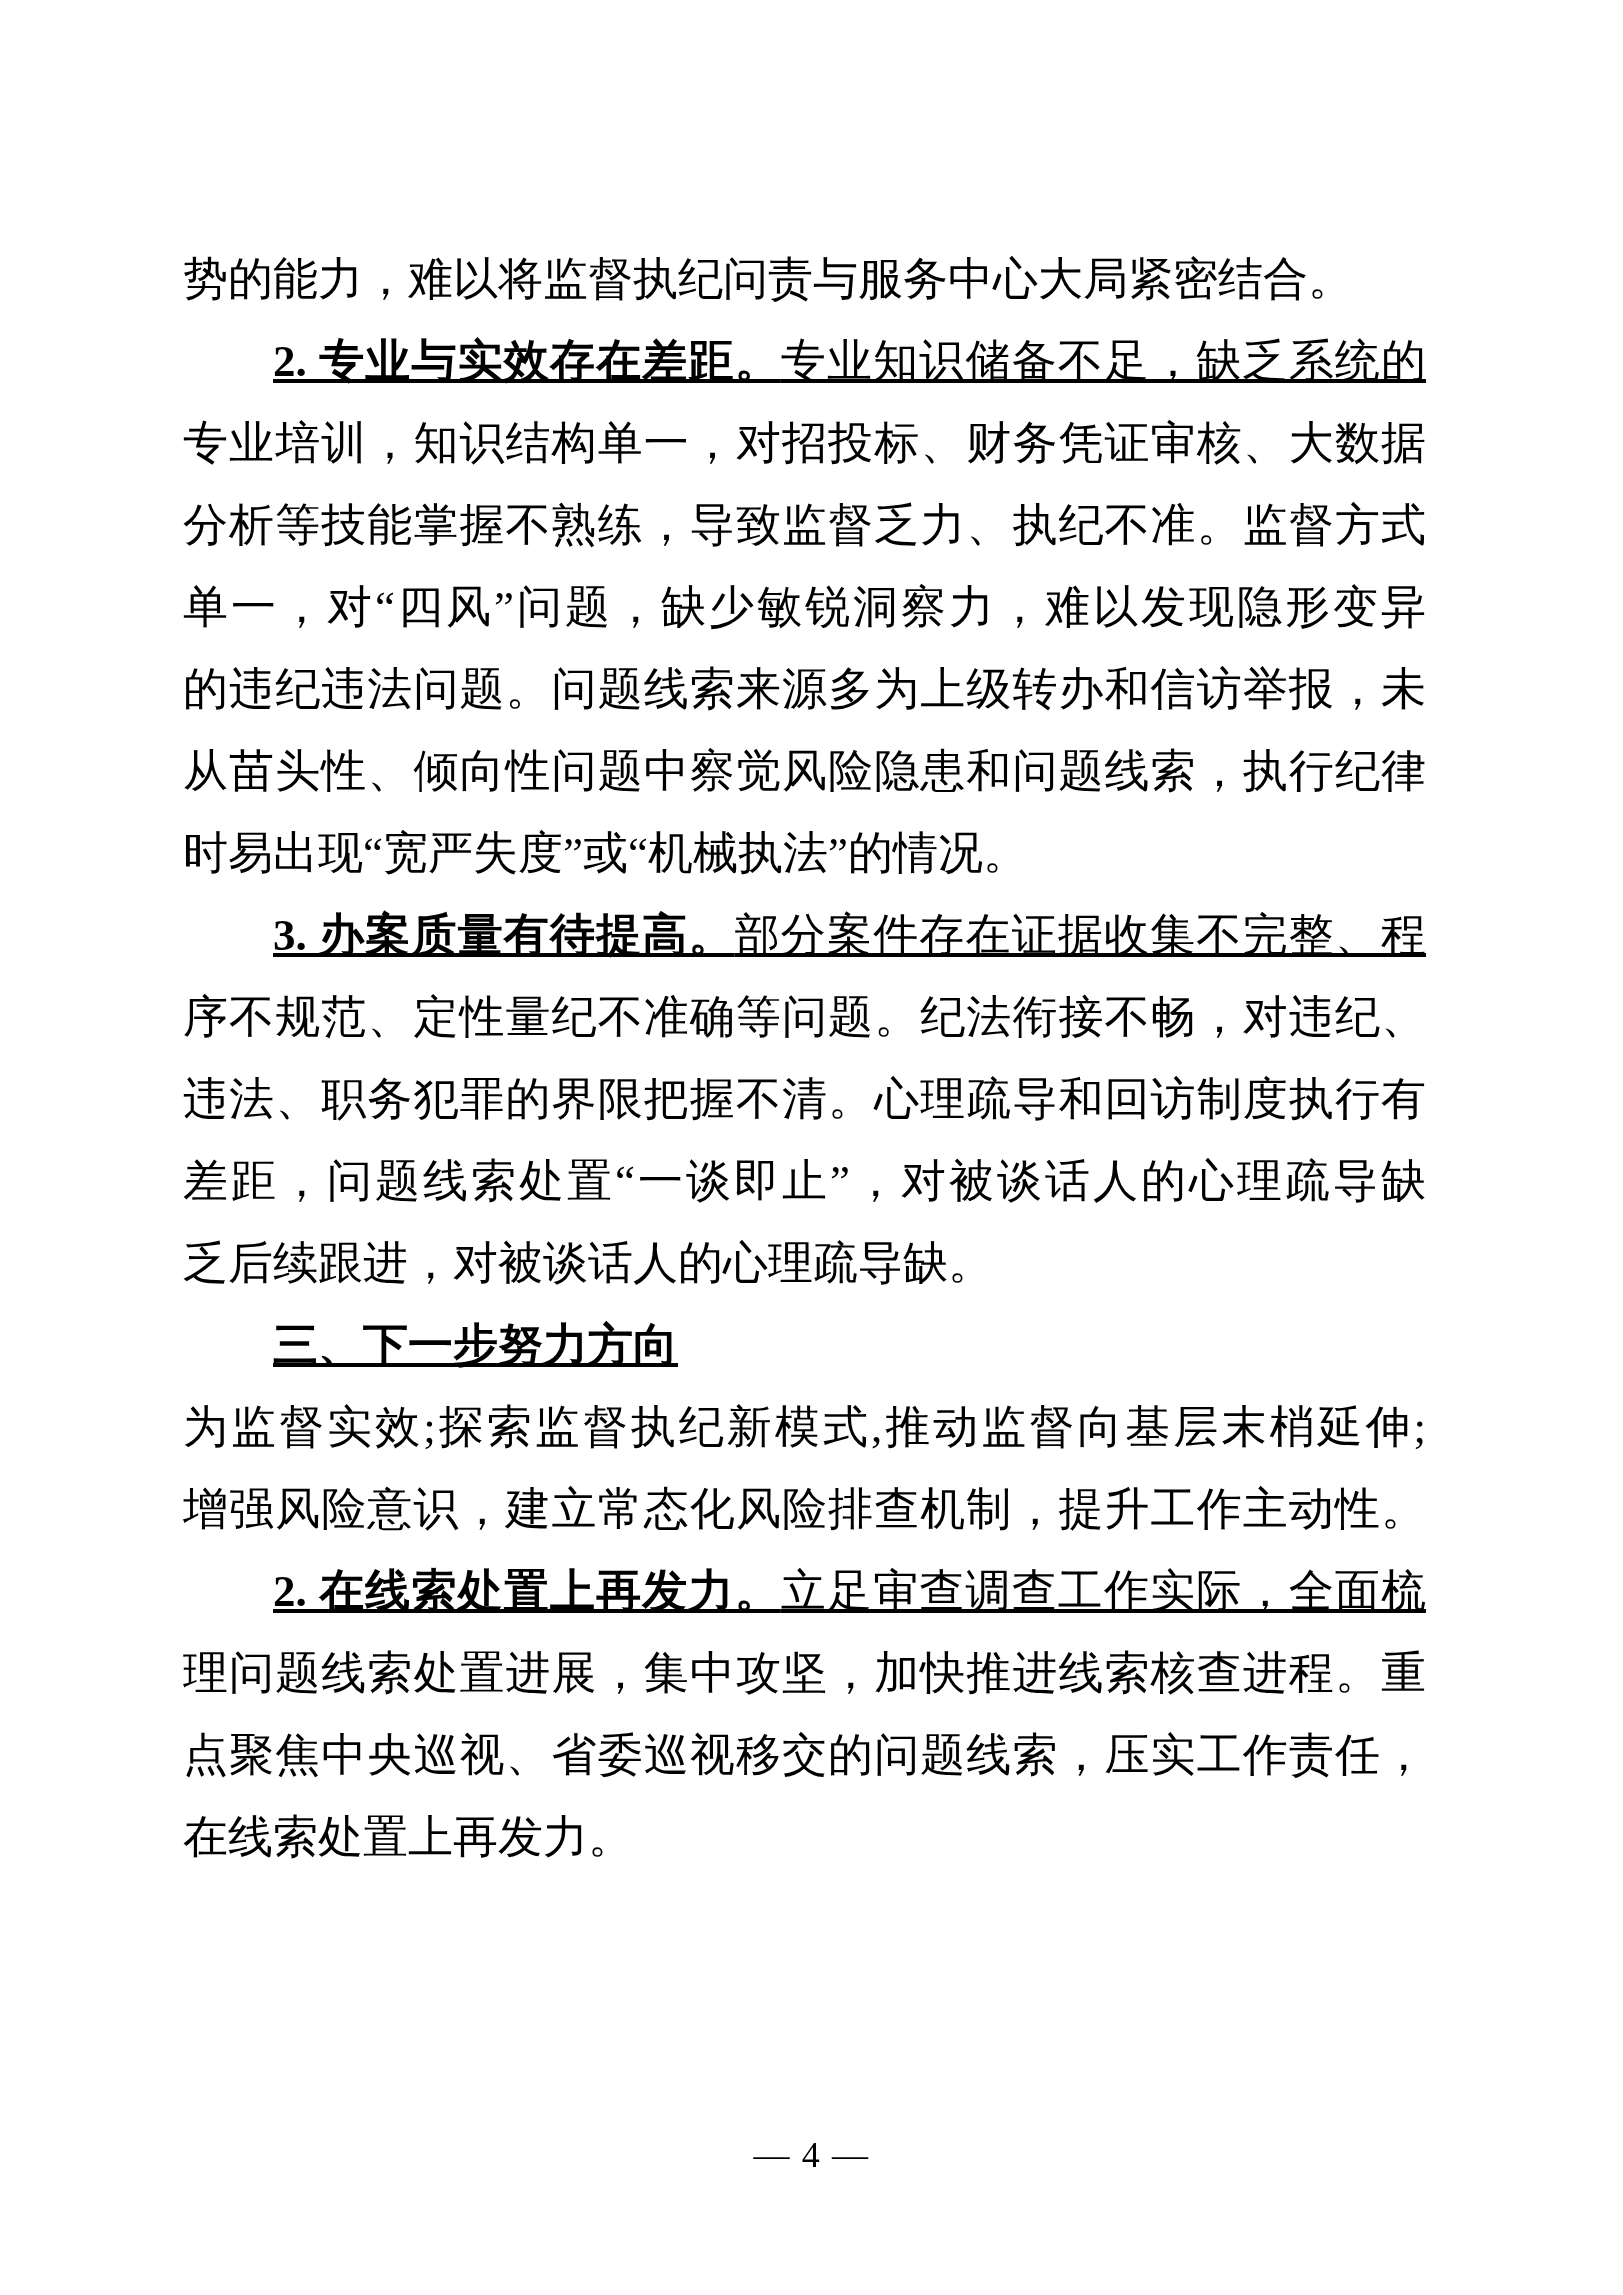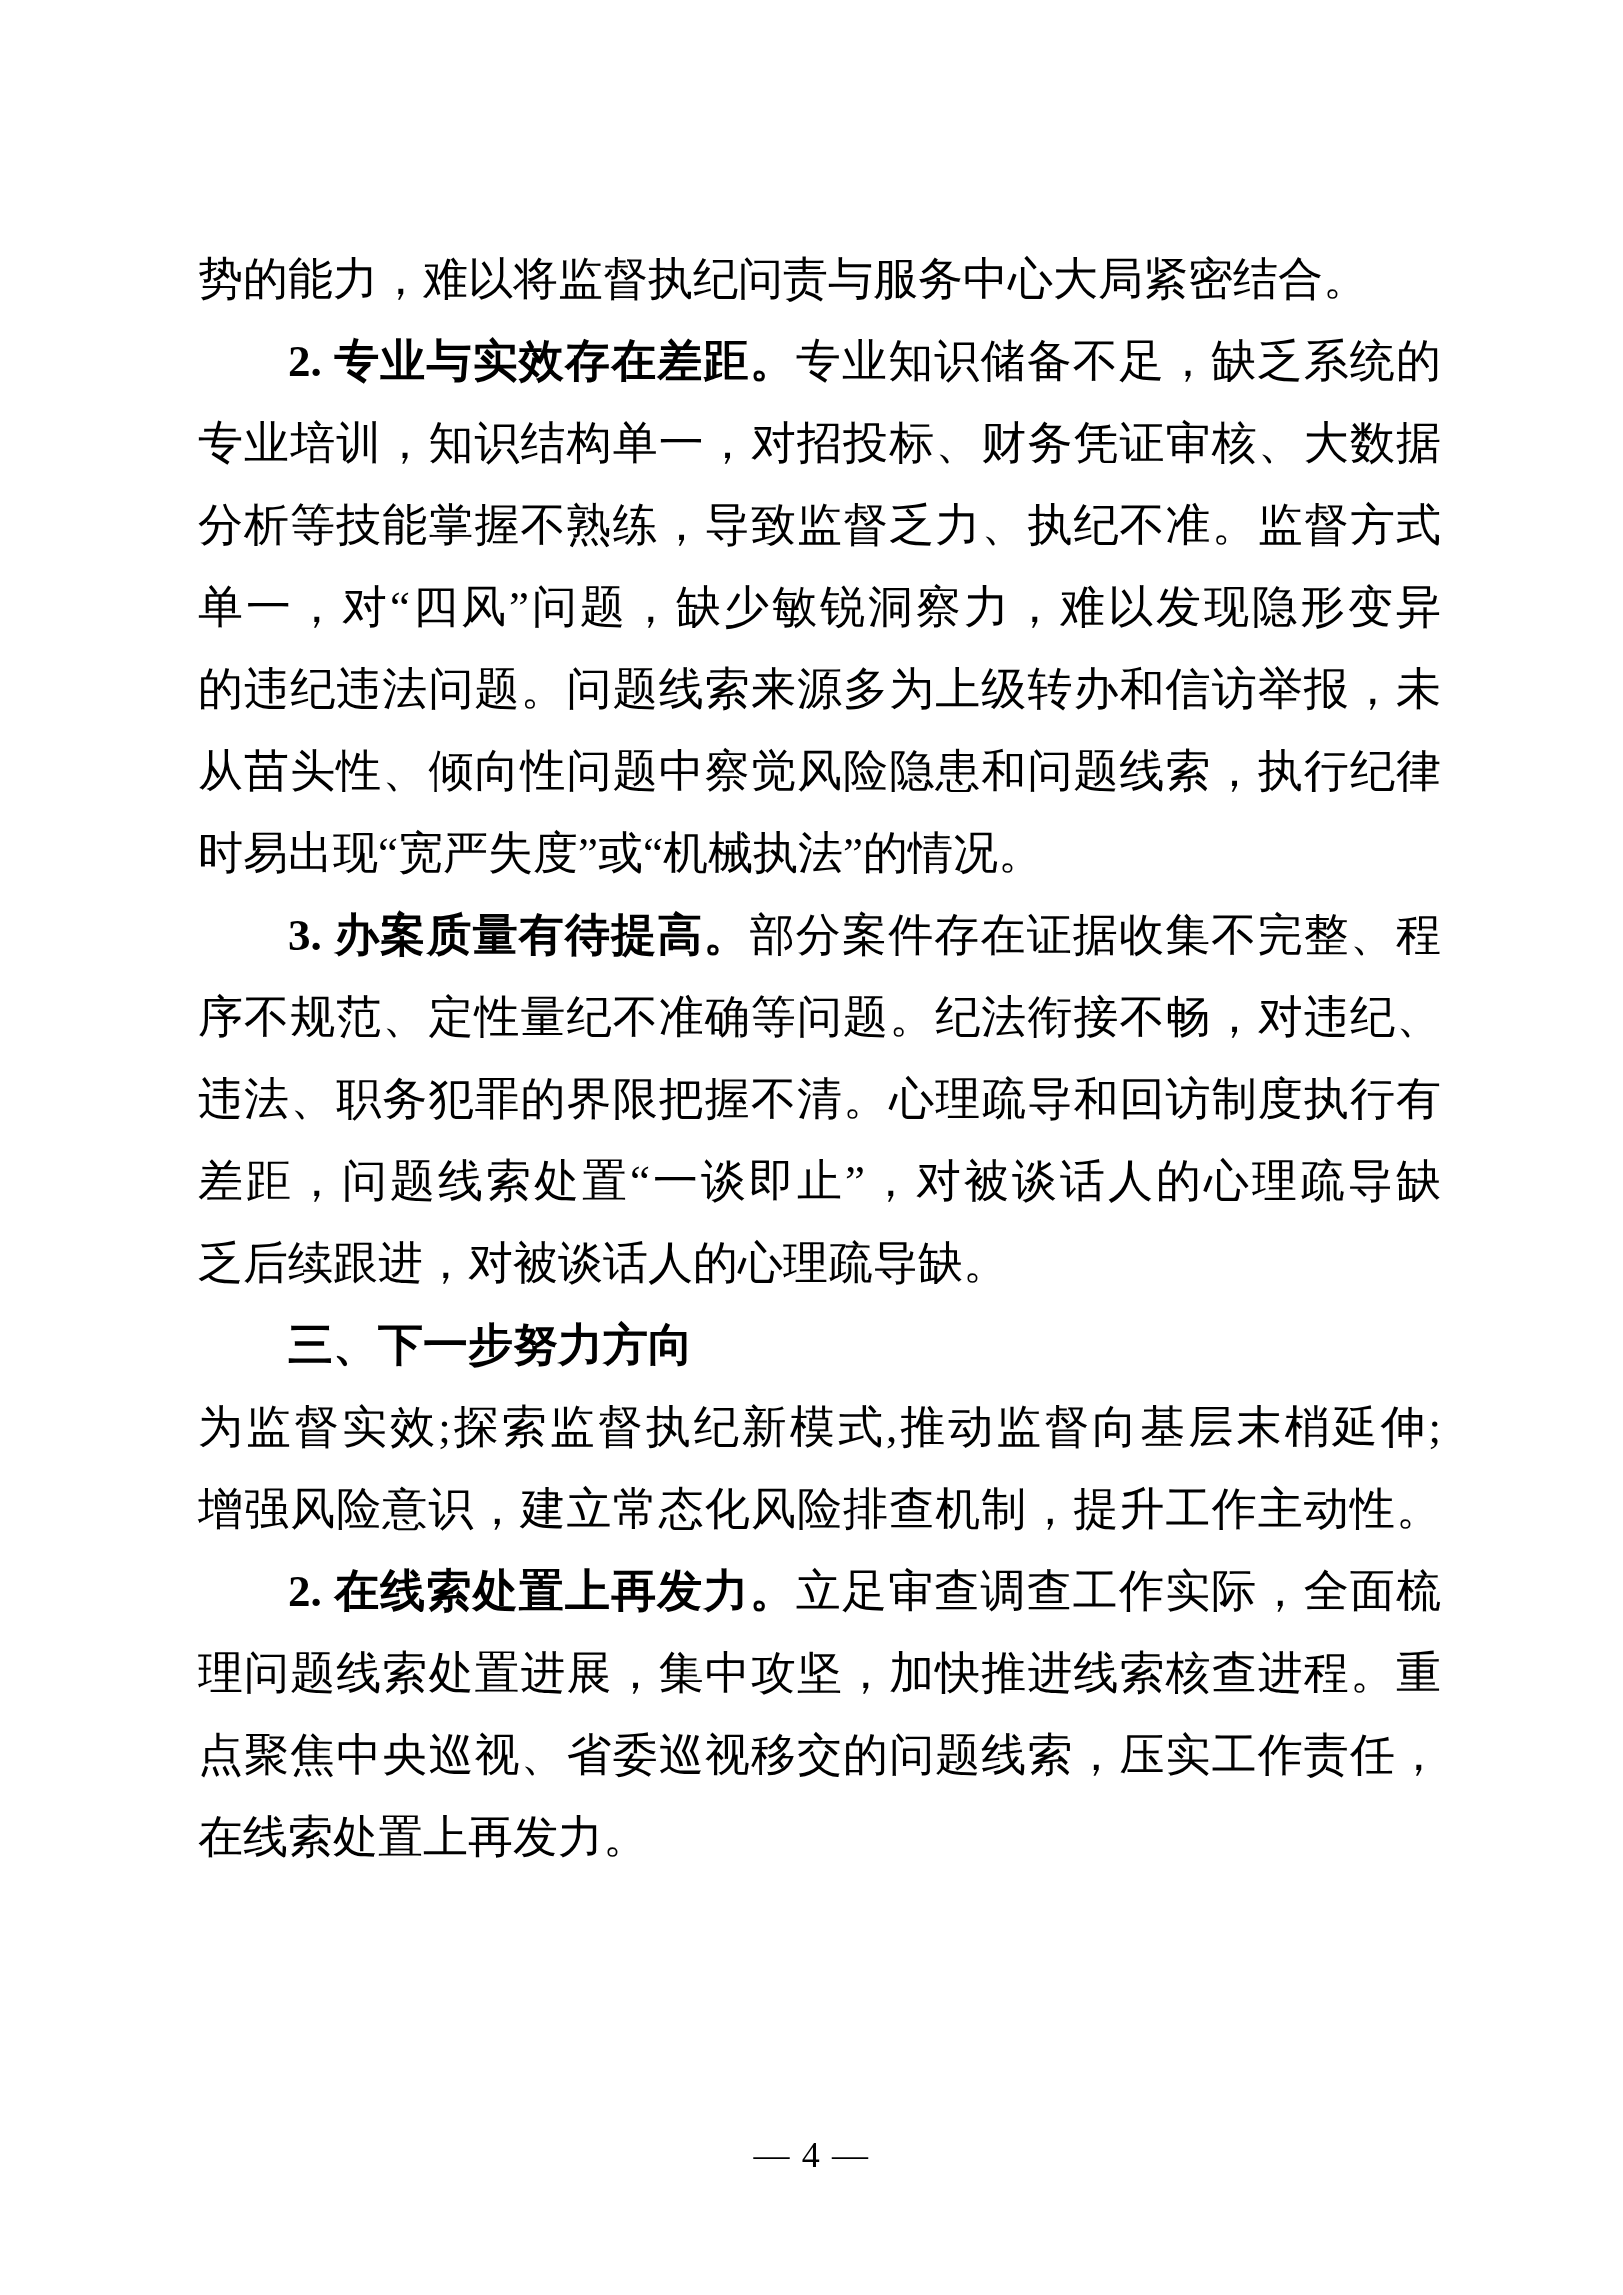--- a/index.html
+++ b/index.html
@@ -15,40 +15,41 @@
     font-family: "Liberation Serif", "DejaVu Serif", serif;
     color: #000000;
   }
   .page {
     position: absolute;
     inset: 0;
     background: #ffffff;
   }
   .doc-body {
     position: absolute;
-    left: 198px;
+    left: 183px;
     top: 238px;
     width: 1243px;
   }
   .line {
     font-size: 45px;
     line-height: 82px;
     height: 82px;
     text-align: left;
     letter-spacing: 0;
     word-break: keep-all;
     overflow: visible;
   }
   .line.full {
     text-align: justify;
     text-align-last: justify;
     text-justify: inter-character;
   }
   .line.indent {
     text-indent: 90px;
+    text-decoration: underline;
   }
   .line .bold {
     font-weight: 700;
   }
   .page-footer {
     position: absolute;
     left: 0;
     top: 2131px;
     width: 100%;
     text-align: center;

